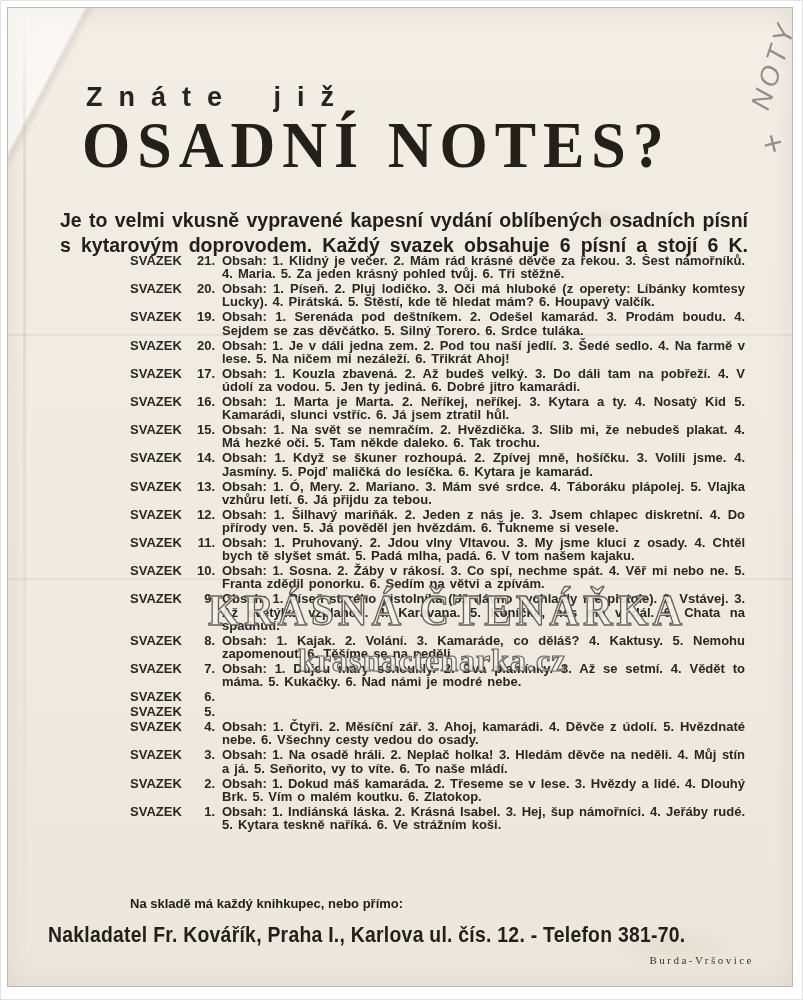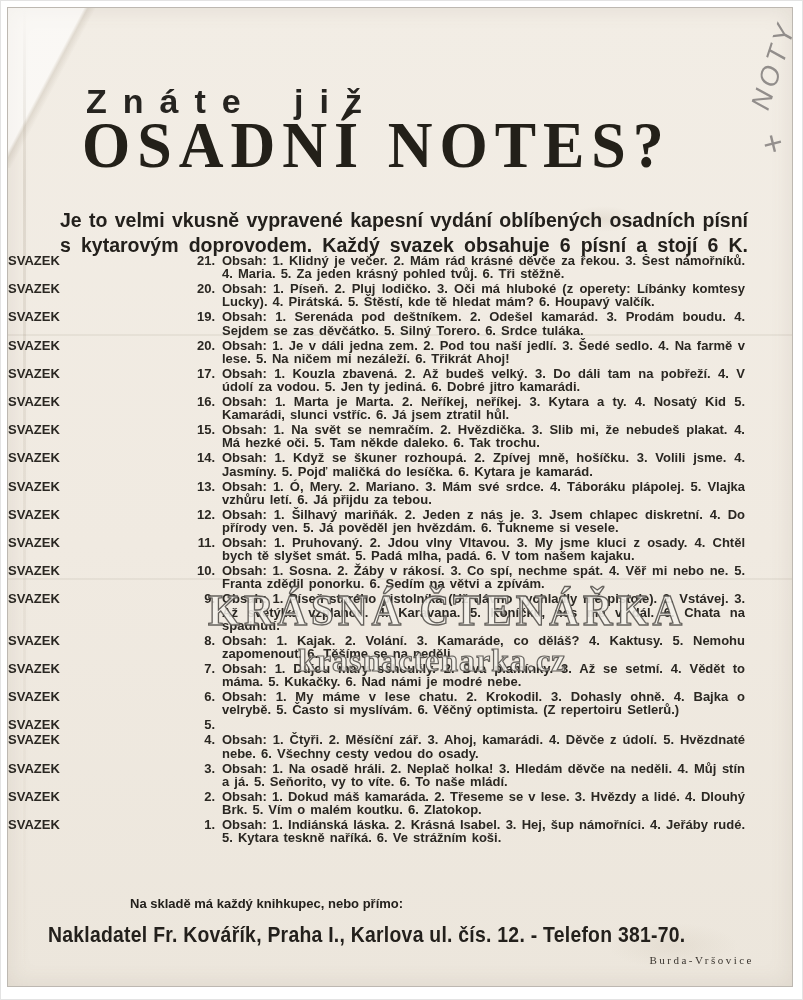--- a/index.html
+++ b/index.html
@@ -41,21 +41,21 @@
     pointer-events:none;
   }
   .stain2{
     position:absolute;left:600px;top:915px;width:130px;height:46px;border-radius:50%;
     background:radial-gradient(closest-side,rgba(170,155,130,0.12),rgba(170,155,130,0));
     pointer-events:none;
   }
 
   .pretitle{
     position:absolute;left:78px;top:74px;
-    font-weight:700;font-size:34px;letter-spacing:16px;word-spacing:12px;
+    font-weight:700;font-size:27px;letter-spacing:16px;word-spacing:12px;
     color:#262420;white-space:nowrap;
   }
   .title{
     position:absolute;left:74px;top:100px;margin:0;
     font-family:"Liberation Serif",serif;font-weight:700;
     font-size:62px;letter-spacing:7px;color:#232019;
     transform:scaleY(1.06);transform-origin:left top;white-space:nowrap;
   }
   .subtitle{
     position:absolute;left:52px;top:200px;width:688px;
@@ -63,21 +63,21 @@
   }
   .subtitle>div{text-align:justify;text-align-last:justify;}
 
   .volumes{
     position:absolute;left:0;top:246px;width:737px;height:640px;overflow:hidden;
     font-weight:700;font-size:13px;line-height:13.2px;color:#2a2722;
   }
   .volume-row{display:flex;margin-bottom:1.8px;}
   .volume-label{
     flex:0 0 207px;width:207px;box-sizing:border-box;
-    display:flex;justify-content:space-between;
+    display:flex;justify-content:space-between;padding-left:122px;
     white-space:nowrap;
   }
   .volume-content{
     flex:1;padding-left:7px;text-align:justify;word-spacing:1.5px;
   }
 
   .footer-note{
     position:absolute;left:122px;top:888px;
     font-weight:700;font-size:13px;color:#23201c;white-space:nowrap;
   }
@@ -251,21 +251,20 @@
           <span>SVAZEK</span>
           <span>7.</span>
         </div>
         <div class="volume-content">Obsah: 1. Dujou máry schoulily. 2. Dva plamínky. 3. Až se setmí. 4. Vědět to máma. 5. Kukačky. 6. Nad námi je modré nebe.</div>
       </div>
       <div class="volume-row">
         <div class="volume-label">
           <span>SVAZEK</span>
           <span>6.</span>
         </div>
-        <div class="volume-content">Obsah: 1. My máme v lese chatu. 2. Krokodil. 3. Dohasly ohně. 4. Bajka o velrybě. 5. Často si myslívám. 6. Věčný optimista. (Z repertoiru Setlerů.)</div>
       </div>
       <div class="volume-row">
         <div class="volume-label">
           <span>SVAZEK</span>
           <span>5.</span>
         </div>
       </div>
       <div class="volume-row">
         <div class="volume-label">
           <span>SVAZEK</span>

